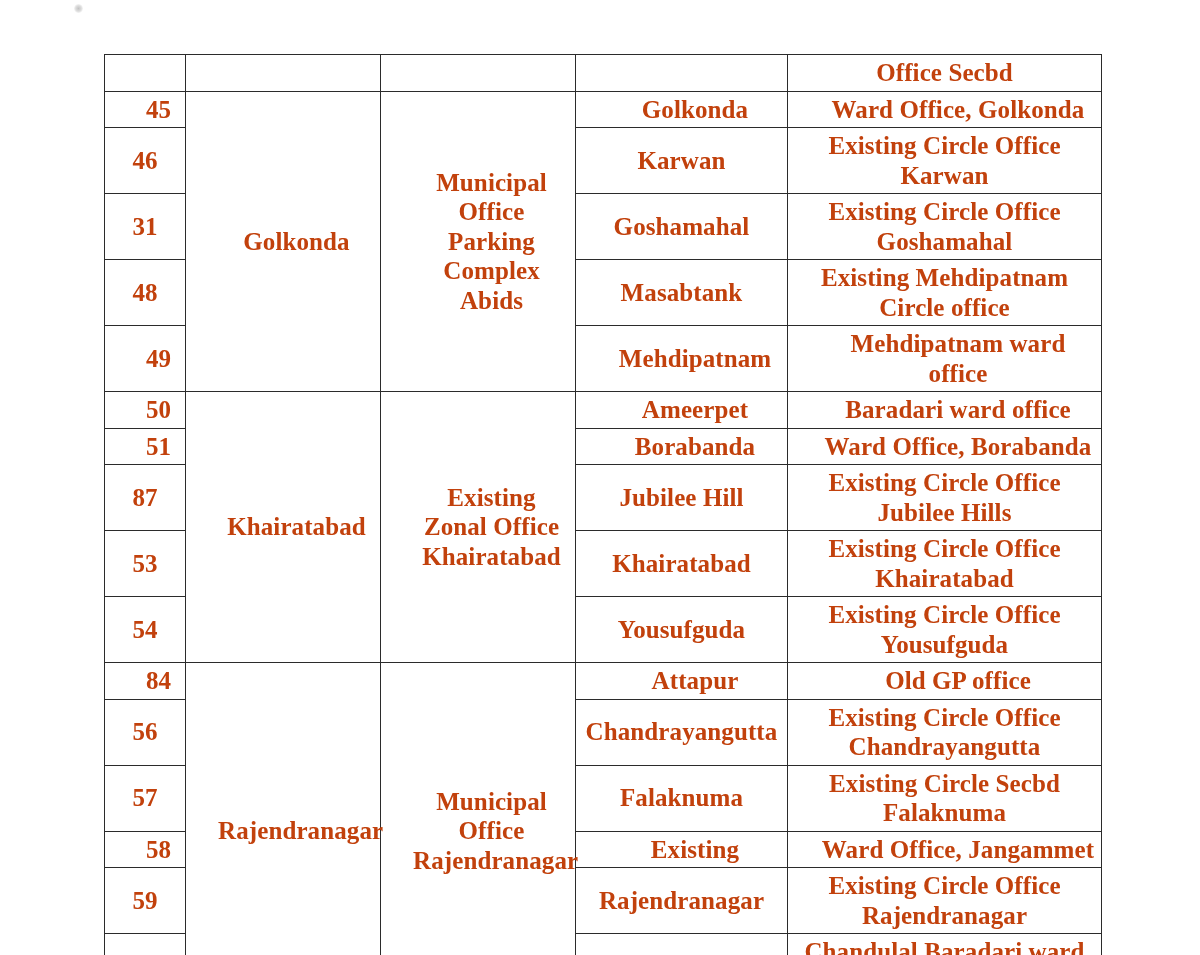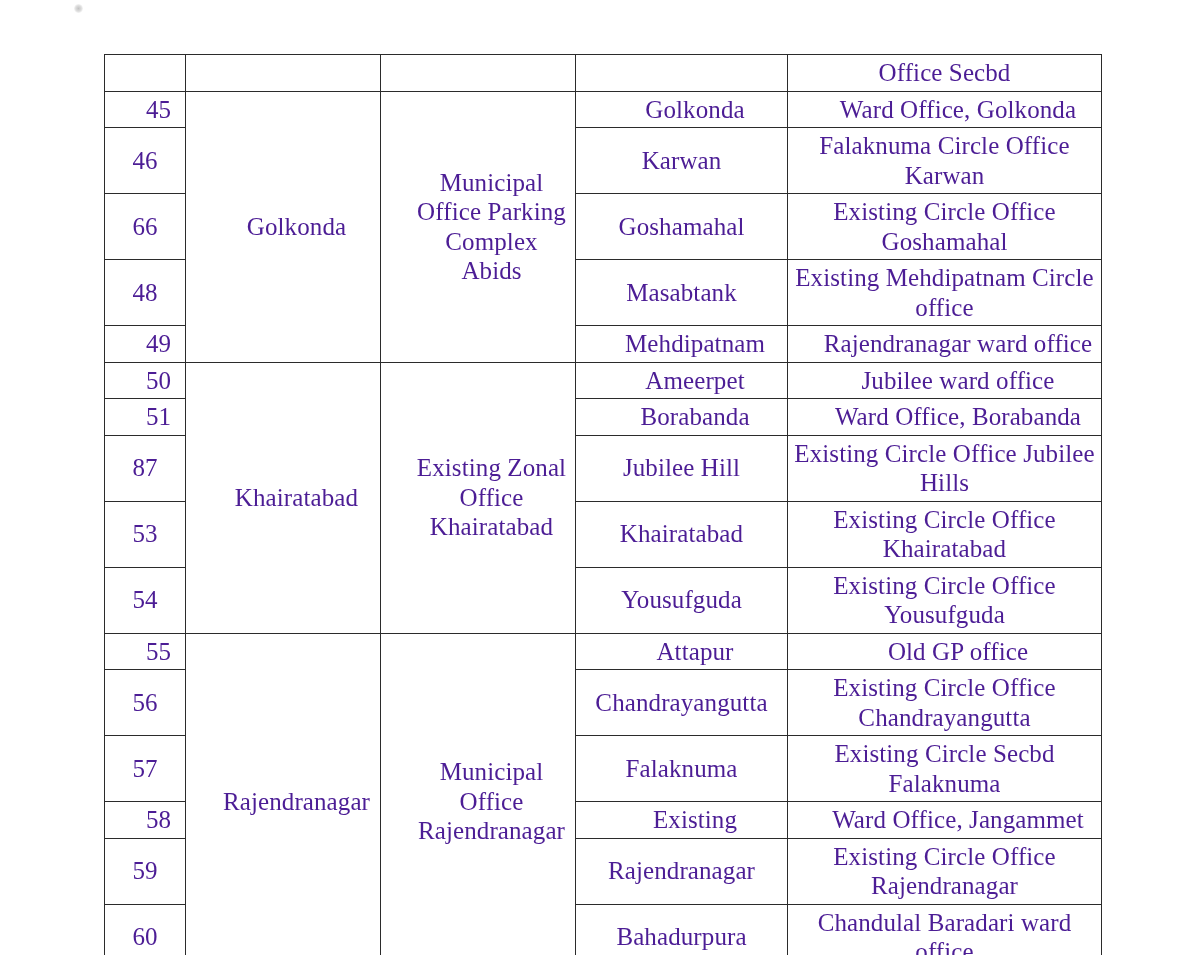--- a/index.html
+++ b/index.html
@@ -42,23 +42,23 @@
     table-layout: fixed;
     background: #ffffff;
   }
 
   table.gridtable td {
     border: 1px solid #2b2b2b;
     text-align: center;
     vertical-align: middle;
     font-size: 25px;
     line-height: 1.18;
-    color: #4c1d95;
+    color: #c2410c;
     padding: 3px 5px;
-    font-weight: 400;
+    font-weight: 700;
     letter-spacing: 0.1px;
   }
 
   
   col.c1 { width: 81px; }
   col.c2 { width: 195px; }
   col.c3 { width: 195px; }
   col.c4 { width: 212px; }
   col.c5 { width: 314px; }
 
@@ -104,44 +104,44 @@
       <tr class="h33">
         <td class="sno">45</td>
         <td class="zone" rowspan="5">Golkonda</td>
         <td class="office" rowspan="5">Municipal Office Parking Complex Abids</td>
         <td class="circle">Golkonda</td>
         <td class="venue">Ward Office, Golkonda</td>
       </tr>
       <tr class="h64">
         <td class="sno">46</td>
         <td class="circle">Karwan</td>
-        <td class="venue">Falaknuma Circle Office Karwan</td>
+        <td class="venue">Existing Circle Office Karwan</td>
       </tr>
       <tr class="h65">
-        <td class="sno">66</td>
+        <td class="sno">31</td>
         <td class="circle">Goshamahal</td>
         <td class="venue">Existing Circle Office Goshamahal</td>
       </tr>
       <tr class="h64">
         <td class="sno">48</td>
         <td class="circle">Masabtank</td>
         <td class="venue">Existing Mehdipatnam Circle office</td>
       </tr>
       <tr class="h33">
         <td class="sno">49</td>
         <td class="circle">Mehdipatnam</td>
-        <td class="venue">Rajendranagar ward office</td>
+        <td class="venue">Mehdipatnam ward office</td>
       </tr>
 
       <tr class="h33">
         <td class="sno">50</td>
         <td class="zone" rowspan="5">Khairatabad</td>
         <td class="office" rowspan="5">Existing Zonal Office Khairatabad</td>
         <td class="circle">Ameerpet</td>
-        <td class="venue">Jubilee ward office</td>
+        <td class="venue">Baradari ward office</td>
       </tr>
       <tr class="h33">
         <td class="sno">51</td>
         <td class="circle">Borabanda</td>
         <td class="venue">Ward Office, Borabanda</td>
       </tr>
       <tr class="h64">
         <td class="sno">87</td>
         <td class="circle">Jubilee Hill</td>
         <td class="venue">Existing Circle Office Jubilee Hills</td>
@@ -151,21 +151,21 @@
         <td class="circle">Khairatabad</td>
         <td class="venue">Existing Circle Office Khairatabad</td>
       </tr>
       <tr class="h64">
         <td class="sno">54</td>
         <td class="circle">Yousufguda</td>
         <td class="venue">Existing Circle Office Yousufguda</td>
       </tr>
 
       <tr class="h33">
-        <td class="sno">55</td>
+        <td class="sno">84</td>
         <td class="zone" rowspan="6">Rajendranagar</td>
         <td class="office" rowspan="6">Municipal Office Rajendranagar</td>
         <td class="circle">Attapur</td>
         <td class="venue">Old GP office</td>
       </tr>
       <tr class="h64">
         <td class="sno">56</td>
         <td class="circle">Chandrayangutta</td>
         <td class="venue">Existing Circle Office Chandrayangutta</td>
       </tr>

